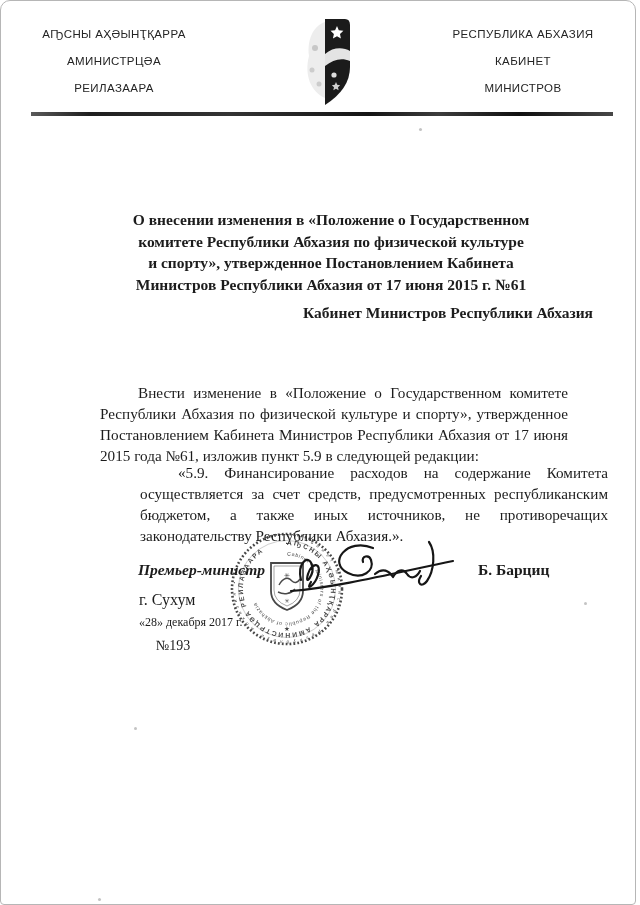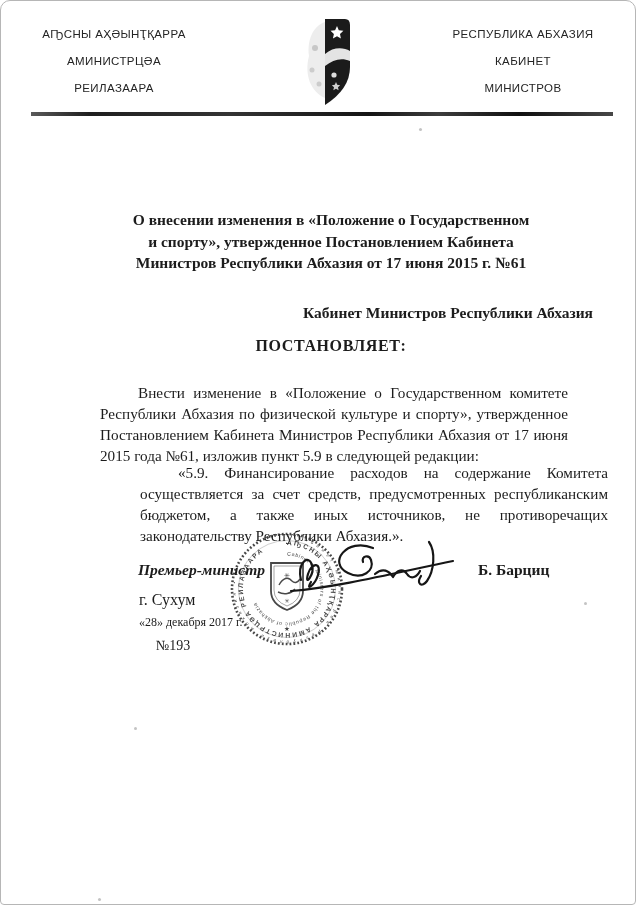--- a/index.html
+++ b/index.html
@@ -71,26 +71,26 @@
     <div>РЕСПУБЛИКА АБХАЗИЯ</div>
     <div>КАБИНЕТ</div>
     <div>МИНИСТРОВ</div>
   </div>
 
   <div class="rule"></div>
 
 
   <div class="subtitle">
     <div>О внесении изменения в «Положение о Государственном</div>
+    <div>комитете Республики Абхазия по физической культуре</div>
     <div>и спорту», утвержденное Постановлением Кабинета</div>
     <div>Министров Республики Абхазия от 17 июня 2015 г. №61</div>
   </div>
 
   <div class="issuer">Кабинет Министров Республики Абхазия</div>
-  <div class="resolves">ПОСТАНОВЛЯЕТ:</div>
 
   <p class="para para1">Внести изменение в «Положение о Государственном комитете Республики Абхазия по физической культуре и спорту», утвержденное Постановлением Кабинета Министров Республики Абхазия от 17 июня 2015 года №61, изложив пункт 5.9 в следующей редакции:</p>
   <p class="para para2">«5.9. Финансирование расходов на содержание Комитета осуществляется за счет средств, предусмотренных республиканским бюджетом, а также иных источников, не противоречащих законодательству Республики Абхазия.».</p>
 
   <div class="sign-post">Премьер-министр</div>
   <div class="sign-name">Б. Барциц</div>
 
   <svg class="stamp" width="114" height="114" viewBox="-57 -57 114 114">
     <defs>
       <path id="ringOuter" d="M0,-51.5 a51.5,51.5 0 1,1 -0.05,0"></path>

